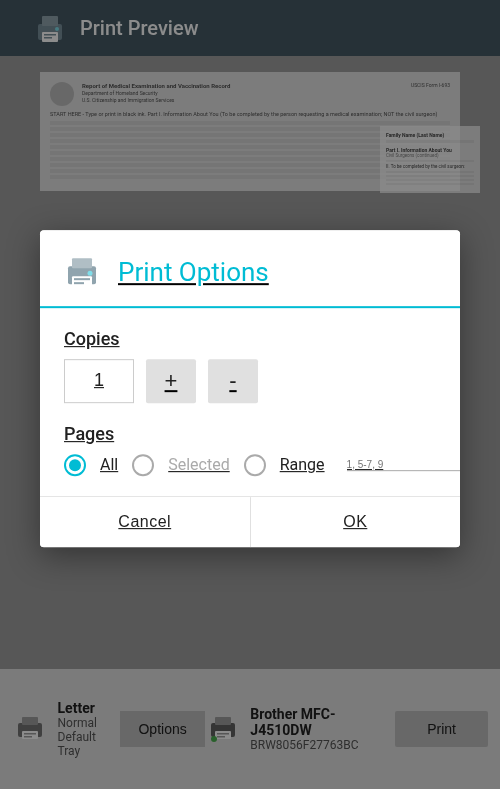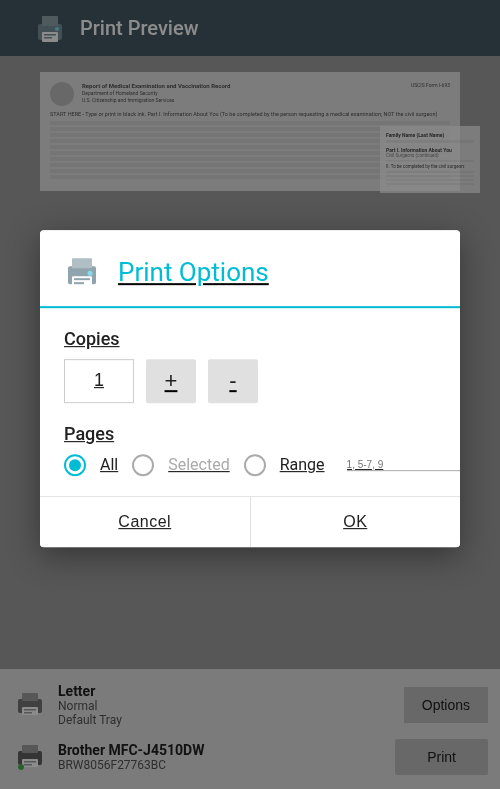--- a/index.html
+++ b/index.html
@@ -84,21 +84,21 @@
 
     
     .bottom-bar {
       position: absolute;
       bottom: 0;
       left: 0;
       right: 0;
       height: 120px;
       background: #e0e0e0;
       display: flex;
-      flex-direction: column;
+      flex-direction: row;
       justify-content: space-around;
       padding: 8px 12px;
     }
     .printer-row {
       display: flex;
       align-items: center;
       justify-content: space-between;
     }
     .printer-info {
       display: flex;

